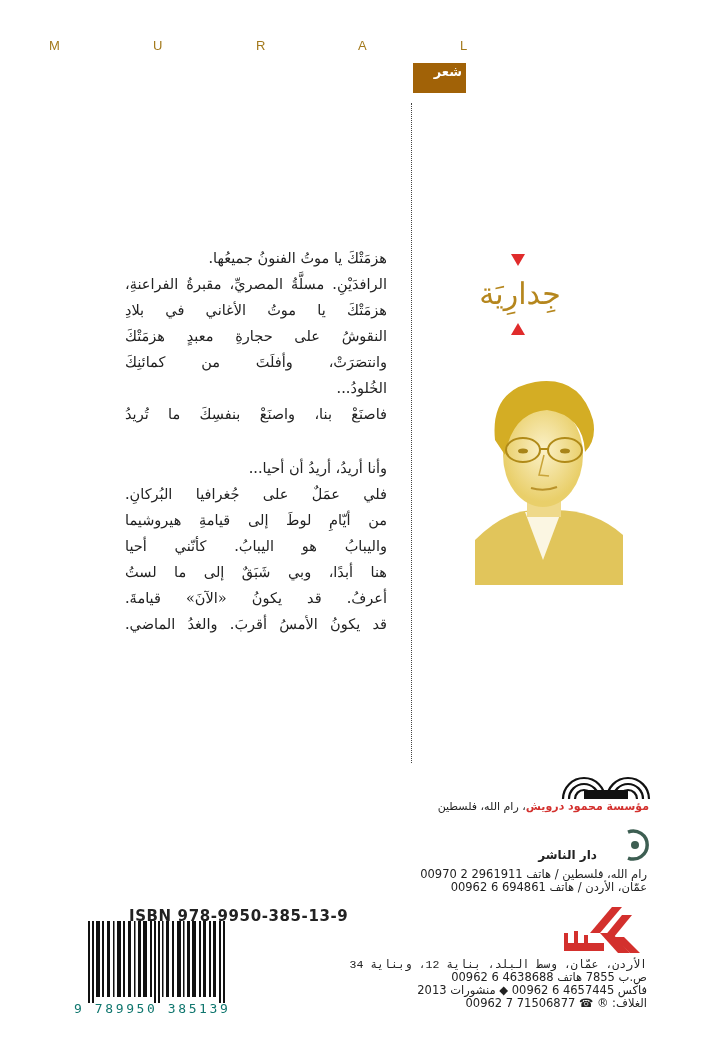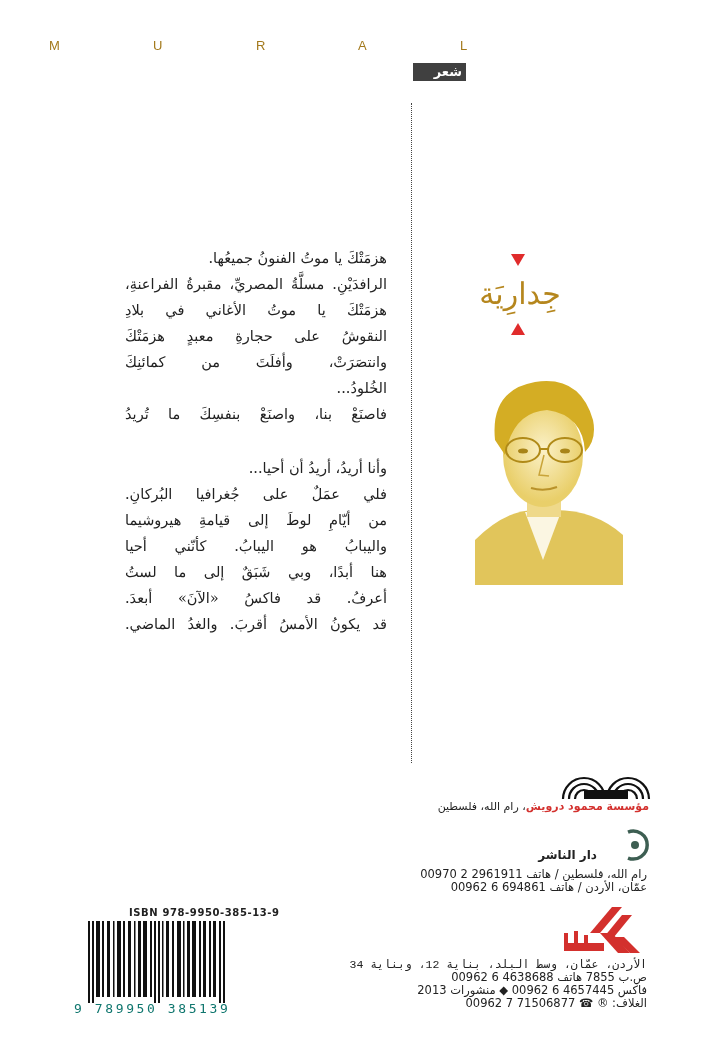--- a/index.html
+++ b/index.html
@@ -9,22 +9,22 @@
       font-family: "DejaVu Sans", sans-serif;
     }
 
     
     .mural-letter {
       position: absolute; top: 38px;
       font-family: "Liberation Sans", sans-serif;
       font-size: 13px; color: #a3791c; letter-spacing: 0;
     }
     .shi3r {
-      position: absolute; left: 540px; top: 63px; width: 107px; height: 18px;
-      background: #404040; color: #fff;
+      position: absolute; left: 540px; top: 63px; width: 107px; height: 30px;
+      background: #a16207; color: #fff;
       font-family: "DejaVu Sans", sans-serif; font-weight: bold;
       font-size: 13px; line-height: 18px; text-align: right;
       padding-right: 4px; box-sizing: border-box; letter-spacing: 10px;
       direction: rtl;
     }
 
     
     .divider {
       position: absolute; left: 411px; top: 103px; width: 0; height: 660px;
       border-left: 1.5px dotted #444;
@@ -76,21 +76,21 @@
     .info-line {
       position: absolute; right: 78px; direction: rtl;
       font-family: "DejaVu Sans", sans-serif; font-size: 11.5px; color: #222;
       white-space: nowrap; line-height: 13px;
     }
     .ahlia-logo { position: absolute; left: 560px; top: 905px; width: 86px; height: 50px; }
 
     
     .isbn-text {
       position: absolute; left: 87px; top: 907px;
-      font-family: "DejaVu Sans", sans-serif; font-size: 10px; font-weight: bold;
+      font-family: "DejaVu Sans", sans-serif; font-size: 15px; font-weight: bold;
       color: #222; letter-spacing: 0.6px; padding-left: 42px;
     }
     .barcode { position: absolute; left: 88px; top: 921px; width: 137px; height: 82px; }
     .barcode-digits {
       position: absolute; left: 74px; top: 1001px;
       font-family: "DejaVu Sans Mono", monospace; font-size: 13px; color: #0f766e; letter-spacing: 2.6px;
     }
   </style>
 </head>
 <body>
@@ -149,21 +149,21 @@
   <div class="line short">الخُلودُ...</div>
   <div class="line">فاصنَعْ بنا، واصنَعْ بنفسِكَ ما تُريدُ</div>
 </div>
 
 <div class="poem" style="top:455px;">
   <div class="line short">وأنا أريدُ، أريدُ أن أحيا...</div>
   <div class="line">فلي عمَلٌ على جُغرافيا البُركانِ.</div>
   <div class="line">من أيّامِ لوطَ إلى قيامةِ هيروشيما</div>
   <div class="line">واليبابُ هو اليبابُ. كأنّني أحيا</div>
   <div class="line">هنا أبدًا، وبي شَبَقٌ إلى ما لستُ</div>
-  <div class="line">أعرفُ. قد فاكسُ «الآنَ» أبعدَ.</div>
+  <div class="line">أعرفُ. قد يكونُ «الآنَ» قيامةَ.</div>
   <div class="line">قد يكونُ الأمسُ أقربَ. والغدُ الماضي.</div>
 </div>
 
 <svg class="foundation-logo" viewBox="0 0 92 26">
   <g fill="none" stroke="#111" stroke-width="2.2">
     <path d="M3 26 A21 21 0 0 1 45 26"></path>
     <path d="M9 26 A15 15 0 0 1 39 26"></path>
     <path d="M15 26 A9 9 0 0 1 33 26"></path>
     <path d="M47 26 A21 21 0 0 1 89 26"></path>
     <path d="M53 26 A15 15 0 0 1 83 26"></path>

